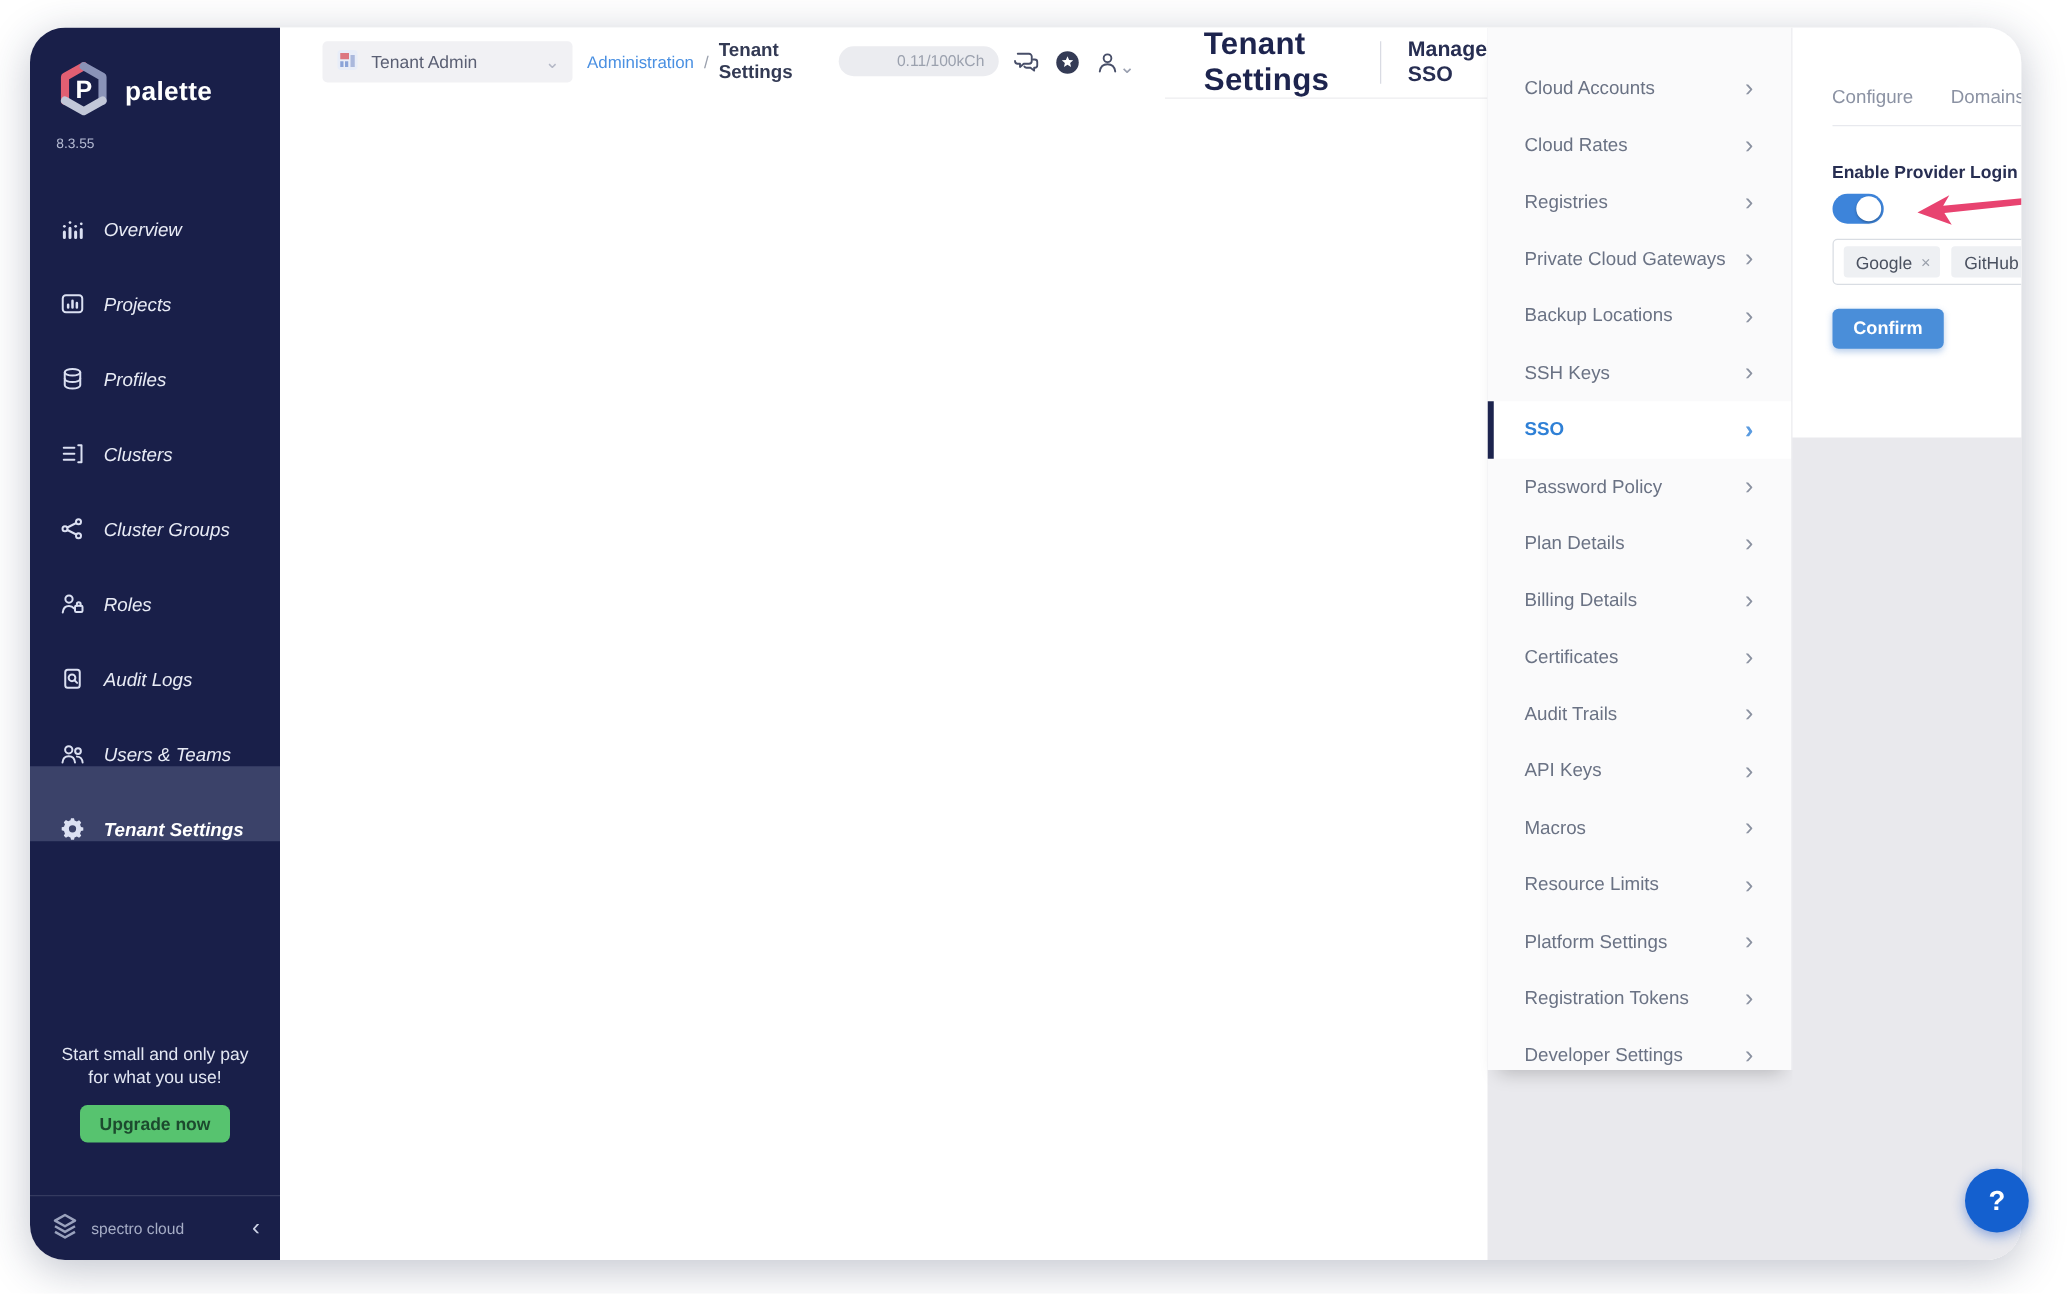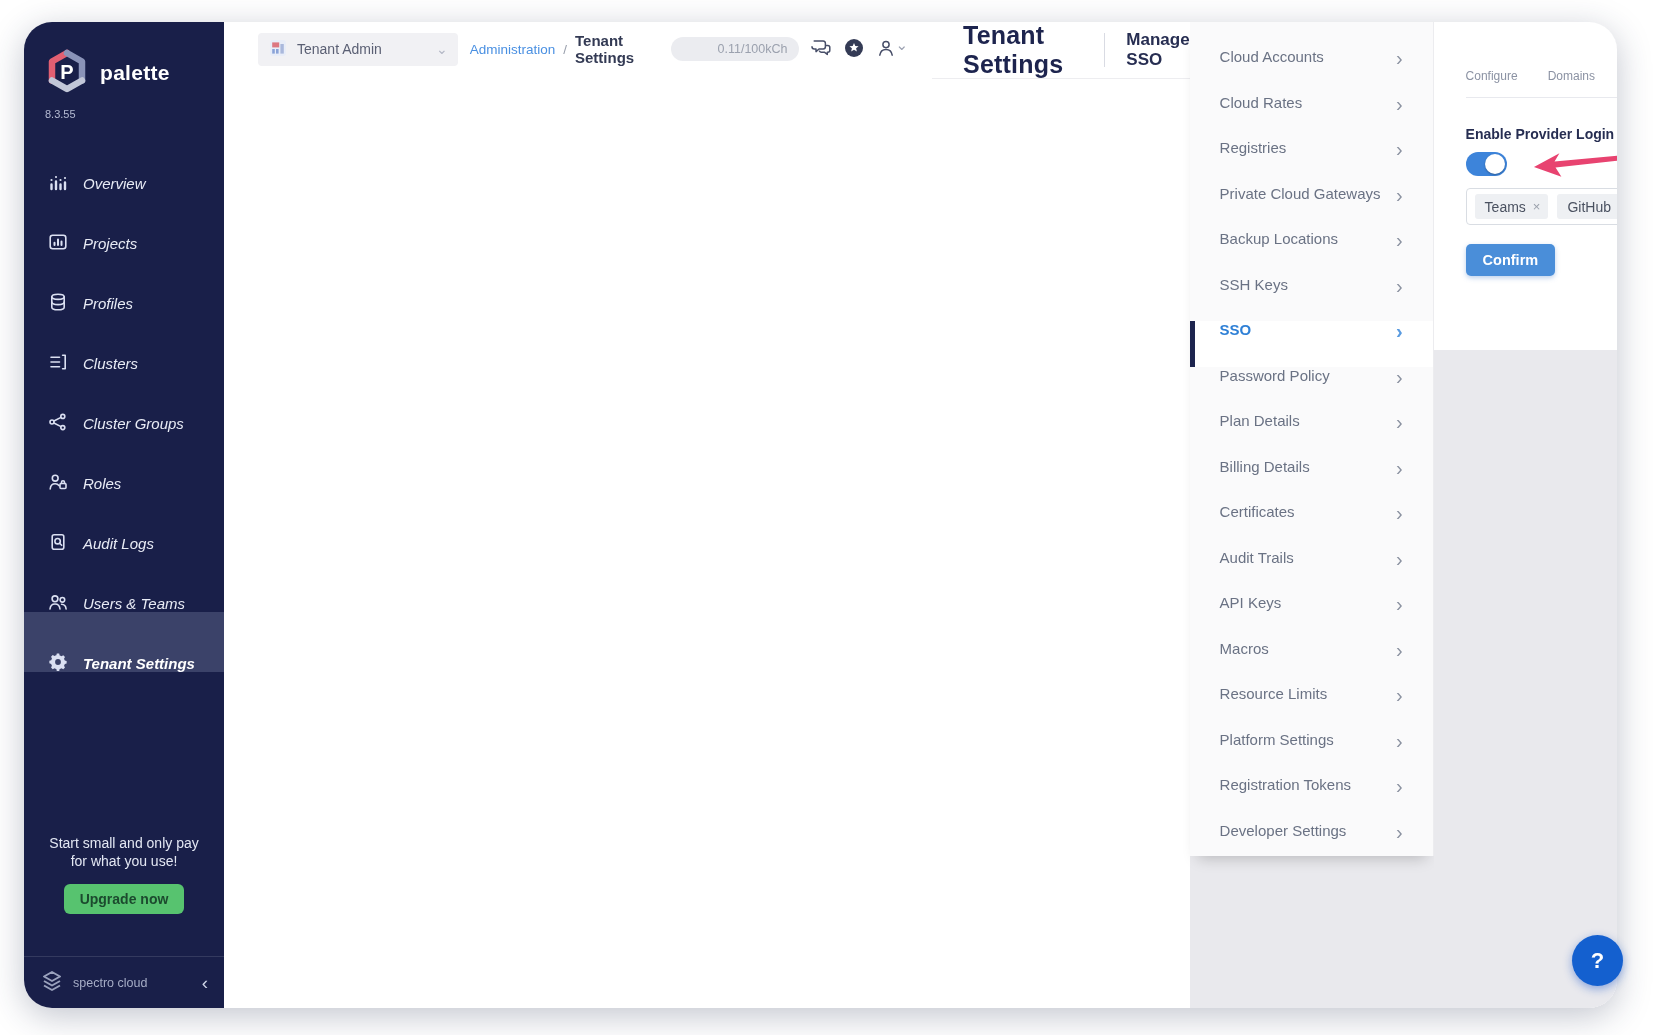--- a/index.html
+++ b/index.html
@@ -33,47 +33,47 @@
   
   .main{flex:1;display:flex;flex-direction:row;background:#fff;min-width:0;}
   .topbar{height:48px;display:flex;align-items:center;padding:6px 24px 0 34px;gap:12px;}
   .scope-select{width:225px;height:33px;background:#f1f1f4;border-radius:4px;display:flex;
                 align-items:center;gap:10px;padding:0 10px 0 11px;color:#5a5f73;font-size:14px;cursor:pointer;}
   .sel-caret{margin-left:auto;color:#b4b8c6;font-size:14px;line-height:1;}
   .breadcrumb{display:flex;align-items:center;gap:8px;font-size:13.5px;}
   .bc-link{color:#4a90e2;cursor:pointer;text-decoration:none;}
   .bc-sep{color:#9aa0ad;}
   .bc-cur{color:#333a54;font-weight:600;font-size:15px;}
-  .topbar-right{margin-left:auto;display:flex;align-items:flex-start;gap:10px;}
+  .topbar-right{margin-left:auto;display:flex;align-items:flex-end;gap:10px;}
   .usage-pill{background:#ebecf0;border-radius:13px;height:24px;min-width:128px;display:flex;
               align-items:center;justify-content:flex-end;padding:0 12px;color:#9ba1ae;font-size:12.5px;cursor:pointer;}
   .tb-ic{display:flex;cursor:pointer;}
   .tb-ic svg{stroke:#474e68;fill:none;stroke-width:1.5;stroke-linecap:round;stroke-linejoin:round;}
   .caret-down{color:#9aa0b0;font-size:15px;line-height:1;margin-left:-12px;cursor:pointer;}
 
   .page-head{height:57px;display:flex;align-items:center;padding-left:31px;border-bottom:1px solid #ededf0;}
   .page-title{font-size:25px;font-weight:700;color:#1d244e;letter-spacing:.2px;margin:0;}
   .vdiv{width:1px;height:34px;background:#d9dbe3;margin:0 22px 0 40px;}
   .subtitle{font-size:17px;font-weight:600;color:#272e52;}
 
   .body{flex:1;display:flex;background:#e9e9ed;min-height:0;}
   .settings-menu{width:244px;min-width:244px;background:#fafafb;border-right:1px solid #ececef;
                  height:834px;padding-top:26px;overflow:hidden;box-shadow:0 10px 14px -8px rgba(0,0,0,.22);}
-  .menu-item{height:45.5px;display:flex;align-items:flex-start;padding:0 30px;color:#6a7284;
+  .menu-item{height:45.5px;display:flex;align-items:center;padding:0 30px;color:#6a7284;
              font-size:15px;font-weight:500;cursor:pointer;}
   .menu-item .mi-chev{margin-left:auto;color:#8b92a1;font-size:20px;line-height:1;}
   .menu-item.active{background:#fff;border-left:5px solid #1d244e;padding-left:25px;
                     color:#2f80d6;font-weight:700;}
   .menu-item.active .mi-chev{color:#5a9be0;}
 
   .content{flex:1;display:flex;flex-direction:column;min-width:0;background:#e9e9ed;}
   .white-sec{background:#fff;height:328px;padding-left:32px;}
   .tabs{display:flex;gap:30px;padding-top:47px;position:relative;}
   .tabs::before{content:"";position:absolute;left:0;right:0;bottom:0;height:1px;background:#e8e9ee;}
-  .tab{position:relative;padding-bottom:15px;font-size:12px;color:#8b92a3;font-weight:500;cursor:pointer;}
+  .tab{position:relative;padding-bottom:15px;font-size:15px;color:#8b92a3;font-weight:500;cursor:pointer;}
   .tab.active{color:#1f7ad0;font-weight:700;}
   .tab.active::after{content:"";position:absolute;left:0;right:0;bottom:0;height:3px;background:#1f7ad0;border-radius:2px;}
   .form{margin-top:28px;}
   .field-label{font-size:14px;font-weight:700;color:#272e52;}
   .toggle-row{position:relative;margin-top:10px;height:26px;width:300px;}
   .toggle{width:41px;height:24px;border-radius:13px;background:#c7cdd8;position:relative;cursor:pointer;}
   .toggle[data-state="on"]{background:#3d84da;}
   .toggle::after{content:"";position:absolute;width:20px;height:20px;border-radius:50%;background:#fff;
                  top:2px;left:2px;box-shadow:0 1px 2px rgba(0,0,0,.3);}
   .toggle[data-state="on"]::after{left:auto;right:2px;}
@@ -369,21 +369,21 @@
                 <div class="toggle" data-state="on"></div>
                 <svg class="arrow-annot" viewBox="0 0 100 30">
                   <path fill="#e84370" d="M2 17 L28 3 L23 11.5 L97 4.5 L97.6 9.5 L24 17.5 L30 27 Z"></path>
                 </svg>
               </div>
 
 
               <div class="providers-input">
 
               <span class="chip">
-                    <span>Teams</span>
+                    <span>Google</span>
                     <span class="chip-x">×</span>
                   </span>
                   <span class="chip">
                     <span>GitHub</span>
                     <span class="chip-x">×</span>
                   </span>
                 </div>
 
               <button class="confirm-btn">Confirm</button>
             </div>

